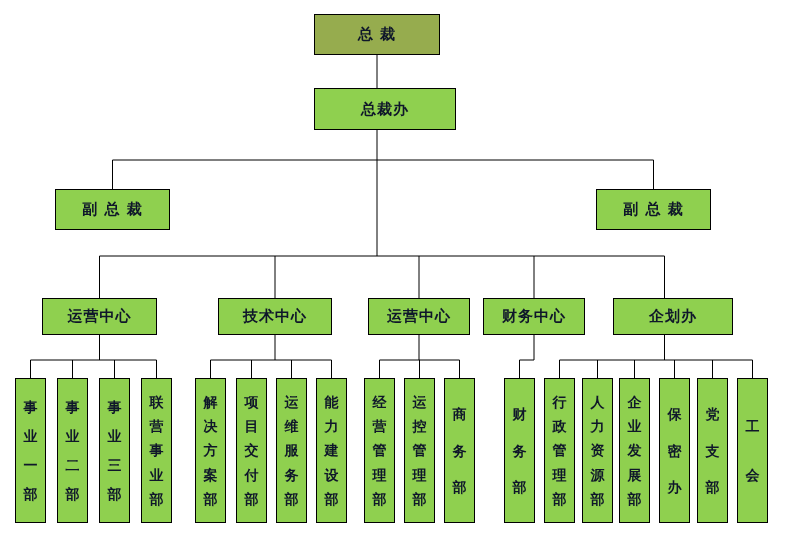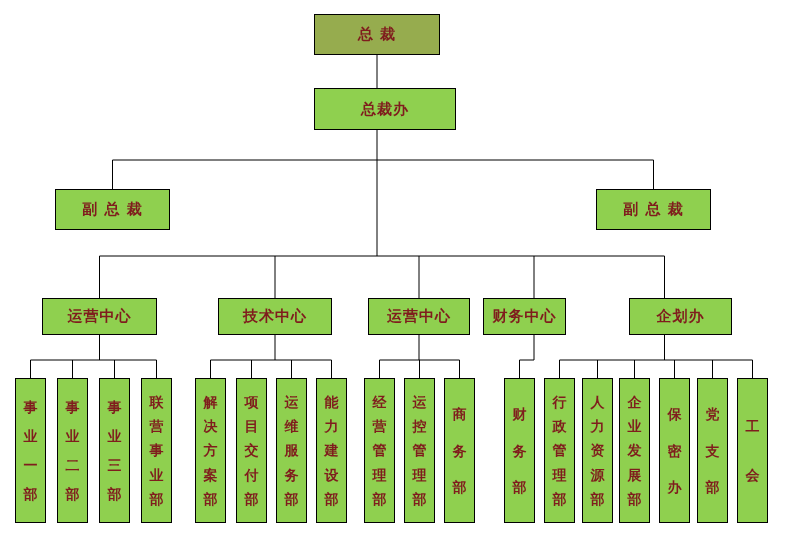--- a/index.html
+++ b/index.html
@@ -12,39 +12,39 @@
   html,body{background:#ffffff}
   body{font-family:"DejaVu Sans","Liberation Sans",sans-serif;color:#000}
   .canvas{position:relative;width:793px;height:538px;background:#fff;overflow:hidden}
   .connectors{position:absolute;left:0;top:0;width:793px;height:538px}
   .connectors path{stroke:var(--line-color);stroke-width:1;fill:none}
   .node{
     position:absolute;
     border:1px solid var(--border-color);
     background:var(--node-fill);
     display:flex;align-items:center;justify-content:center;
-    font-weight:bold;color:#7f1d1d;
+    font-weight:bold;color:#0f172a;
   }
   .node.root{background:var(--root-fill)}
   .htext{font-size:15px;letter-spacing:1px;white-space:nowrap}
   .vbox{top:378px;width:31px;height:145px}
   .vtext{
     display:flex;flex-direction:column;align-items:center;justify-content:space-evenly;
     width:100%;height:100%;font-size:14px;line-height:1;padding:6px 0;
   }
   
   .n-ceo{left:314px;top:14px;width:126px;height:41px}
   .n-office{left:314px;top:88px;width:142px;height:42px}
   .n-vpl{left:55px;top:189px;width:115px;height:41px}
   .n-vpr{left:596px;top:189px;width:115px;height:41px}
   .n-c0{left:42px;top:298px;width:115px;height:37px}
   .n-c1{left:218px;top:298px;width:114px;height:37px}
   .n-c2{left:368px;top:298px;width:102px;height:37px}
-  .n-c3{left:483px;top:298px;width:83px;height:37px}
-  .n-c4{left:629px;top:298px;width:103px;height:37px}
+  .n-c3{left:483px;top:298px;width:102px;height:37px}
+  .n-c4{left:613px;top:298px;width:120px;height:37px}
   .n-d0{left:15px}  .n-d1{left:57px}  .n-d2{left:99px}  .n-d3{left:141px}
   .n-d4{left:195px} .n-d5{left:236px} .n-d6{left:276px} .n-d7{left:316px}
   .n-d8{left:364px} .n-d9{left:404px} .n-d10{left:444px}
   .n-d11{left:504px}
   .n-d12{left:544px}.n-d13{left:582px}.n-d14{left:619px}
   .n-d15{left:659px}.n-d16{left:697px}.n-d17{left:737px}
 </style>
 </head>
 <body>
 

